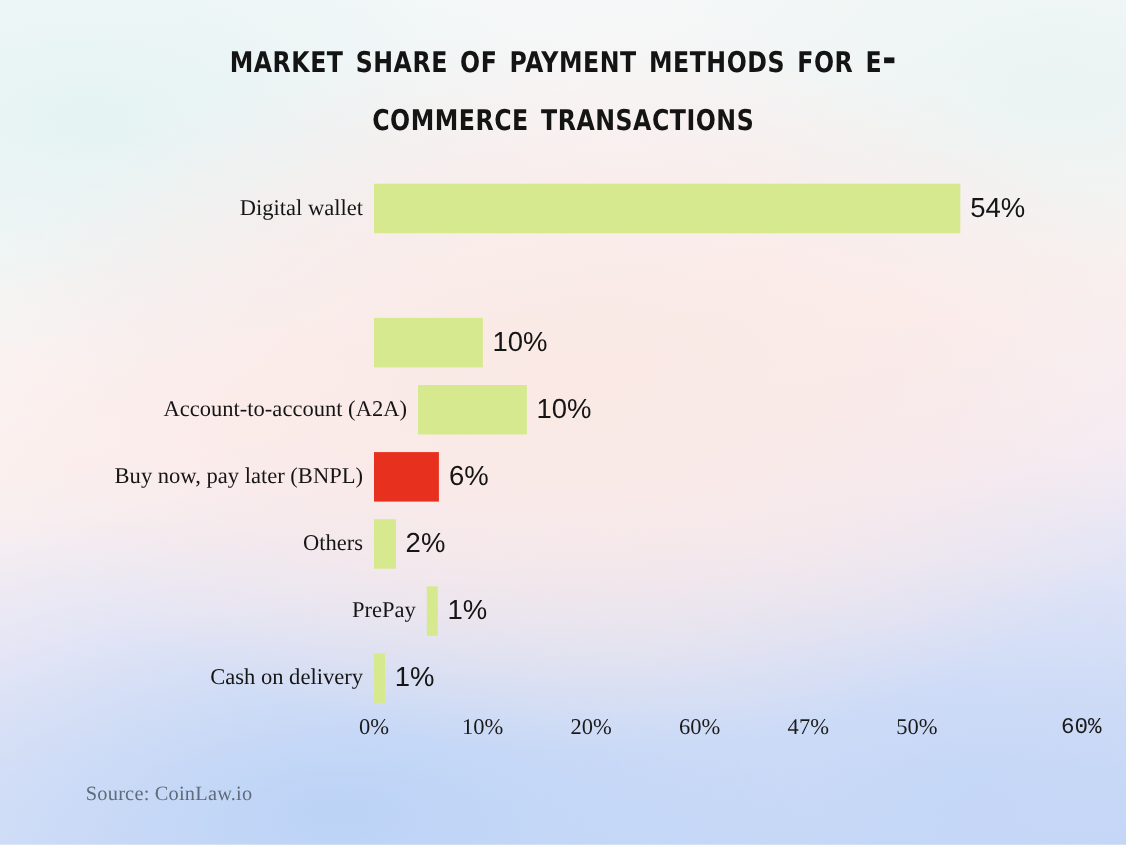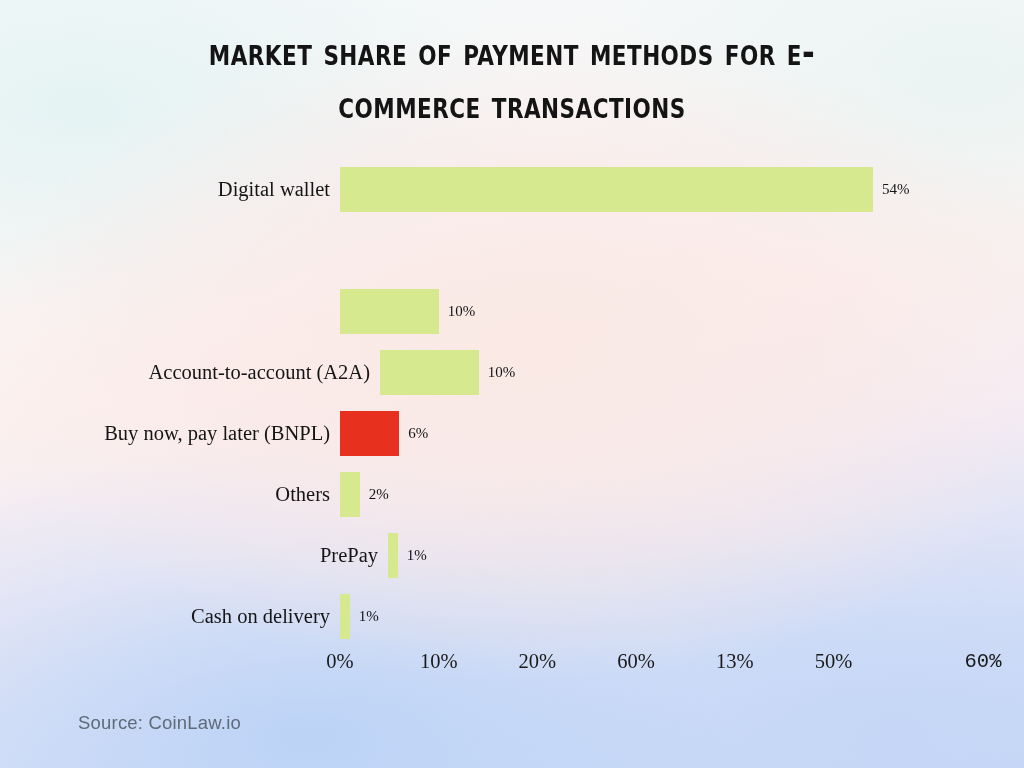--- a/index.html
+++ b/index.html
@@ -85,22 +85,22 @@
   .bar.highlight {
     background: #e8301f;
   }
 
   .bar-value {
     position: absolute;
     top: 0;
     height: 45px;
     line-height: 45px;
     white-space: nowrap;
-    font-family: Liberation Serif, serif;
-    font-size: 15px;
+    font-family: Liberation Sans, sans-serif;
+    font-size: 25px;
     color: #151515;
   }
 
   
   .xaxis {
     position: absolute;
     left: 0;
     top: 650px;
     width: 1024px;
     height: 30px;
@@ -114,21 +114,21 @@
     font-family: "Liberation Serif", serif;
     font-size: 20.5px;
     color: #1a1a1a;
   }
 
   
   .source {
     position: absolute;
     left: 78px;
     top: 712px;
-    font-family: Liberation Sans, sans-serif;
+    font-family: Liberation Serif, serif;
     font-size: 18.5px;
     color: #5f6b78;
     letter-spacing: 0.2px;
   }
 </style>
 </head>
 <body>
 
 <div id="poster">
 
@@ -169,20 +169,20 @@
         <div class="bar" style="width: 9.87px;"></div>
         <div class="bar-value" style="left: 358.87px;">1%</div>
       </div>
     </div>
 
   <div class="xaxis" id="xaxis">
       <div class="xtick" style="left: 340px;">0%</div>
       <div class="xtick" style="left: 438.7px;">10%</div>
       <div class="xtick" style="left: 537.4px;">20%</div>
       <div class="xtick" style="left: 636.1px;">60%</div>
-      <div class="xtick" style="left: 734.8px;">13%</div>
+      <div class="xtick" style="left: 734.8px;">47%</div>
       <div class="xtick" style="left: 833.5px;">50%</div>
       <div class="xtick" style="left: 983px; font-family: Liberation Mono, monospace;">60%</div>
     </div>
 
   <div class="source">Source: CoinLaw.io</div>
 
 </div>
 
 </body></html>

